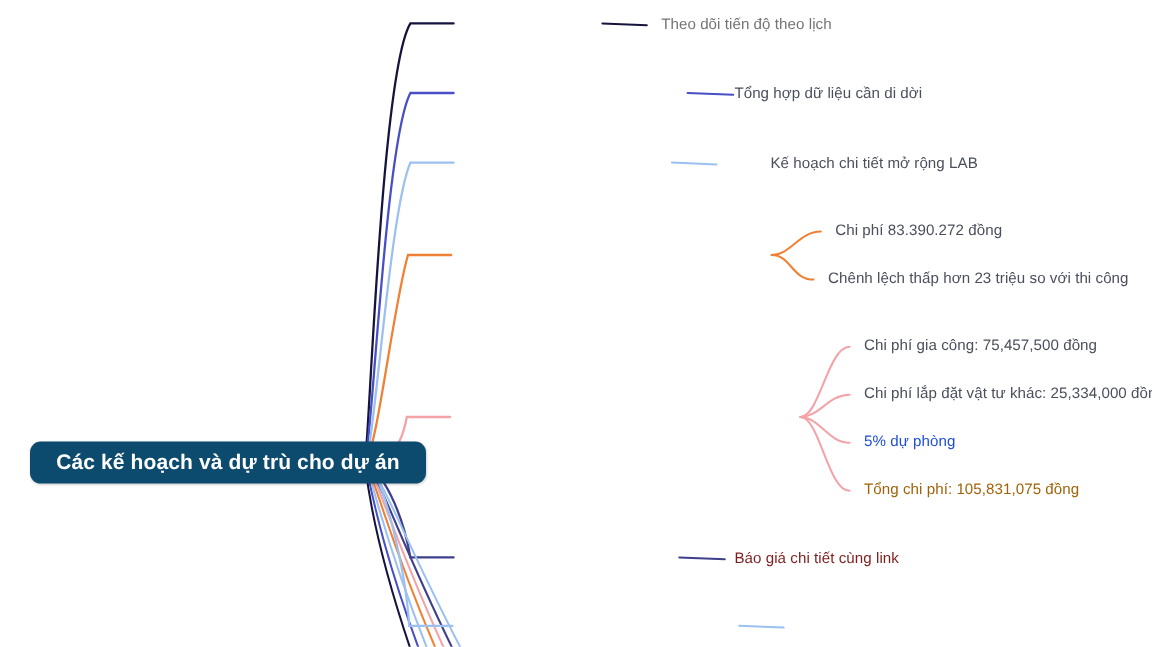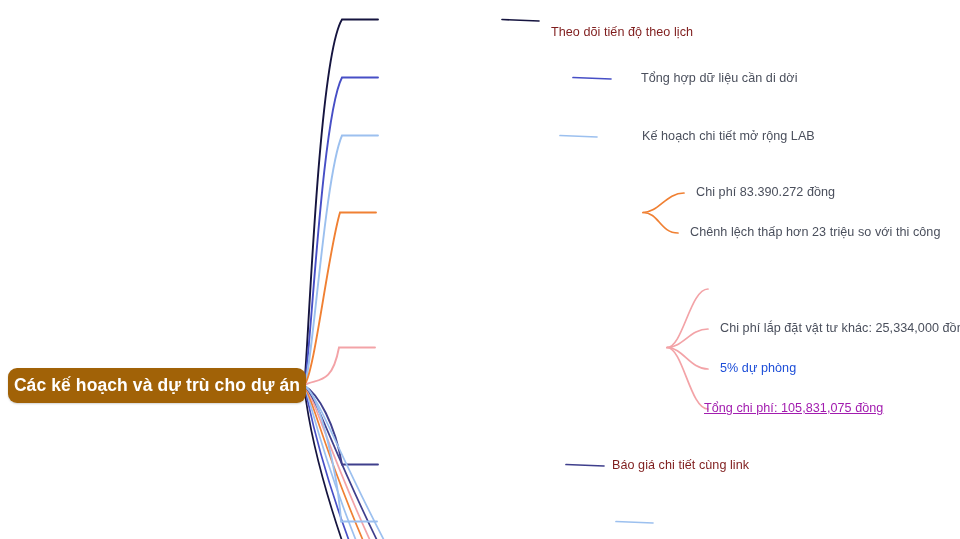--- a/index.html
+++ b/index.html
@@ -81,23 +81,24 @@
       <path d="M 560 135.5 L 597 137" stroke="#9cc0ef" stroke-width="1.7" fill="none" stroke-linecap="round"></path>
       <path d="M 643 212.5 C 659 212.5, 666 193, 684 193" stroke="#f08033" stroke-width="1.7" fill="none" stroke-linecap="round"></path>
       <path d="M 643 212.5 C 659 212.5, 660 233, 678 233" stroke="#f08033" stroke-width="1.7" fill="none" stroke-linecap="round"></path>
       <path d="M 667 347.5 C 683 347.5, 690 289, 708 289" stroke="#f3a3a7" stroke-width="1.7" fill="none" stroke-linecap="round"></path>
       <path d="M 667 347.5 C 683 347.5, 690 329, 708 329" stroke="#f3a3a7" stroke-width="1.7" fill="none" stroke-linecap="round"></path>
       <path d="M 667 347.5 C 683 347.5, 690 369, 708 369" stroke="#f3a3a7" stroke-width="1.7" fill="none" stroke-linecap="round"></path>
       <path d="M 667 347.5 C 683 347.5, 690 409, 708 409" stroke="#f3a3a7" stroke-width="1.7" fill="none" stroke-linecap="round"></path>
       <path d="M 566 464.5 L 604 466" stroke="#3f3f8c" stroke-width="1.7" fill="none" stroke-linecap="round"></path>
       <path d="M 616 521.5 L 653 523" stroke="#9cc0ef" stroke-width="1.7" fill="none" stroke-linecap="round"></path>
     </svg>
-<div class="node root-node" style="left: 8px; top: 368px; width: 298px; height: 35px; background: #a16207; color: rgb(255, 255, 255);">Các kế hoạch và dự trù cho dự án</div>
-    <div class="leaf-label" style="left: 551px; top: 13px; color: #7f1d1d; margin-top: 12px;">Theo dõi tiến độ theo lịch</div>
-    <div class="leaf-label" style="left: 641px; top: 71px; color: rgb(74, 79, 92);">Tổng hợp dữ liệu cần di dời</div>
+<div class="node root-node" style="left: 25px; top: 368px; width: 330px; height: 35px; background: #0c4a6e; color: rgb(255, 255, 255);">Các kế hoạch và dự trù cho dự án</div>
+    <div class="leaf-label" style="left: 551px; top: 13px; color: #737373;">Theo dõi tiến độ theo lịch</div>
+    <div class="leaf-label" style="left: 612px; top: 71px; color: rgb(74, 79, 92);">Tổng hợp dữ liệu cần di dời</div>
     <div class="leaf-label" style="left: 609px; top: 129px; color: rgb(74, 79, 92); margin-left: 33px;">Kế hoạch chi tiết mở rộng LAB</div>
     <div class="leaf-label" style="left: 696px; top: 185px; color: rgb(74, 79, 92);">Chi phí 83.390.272 đồng</div>
     <div class="leaf-label" style="left: 690px; top: 225px; color: rgb(74, 79, 92); text-align: right;">Chênh lệch thấp hơn 23 triệu so với thi công</div>
+    <div class="leaf-label" style="left: 720px; top: 281px; color: rgb(74, 79, 92);">Chi phí gia công: 75,457,500 đồng</div>
     <div class="leaf-label" style="left: 720px; top: 321px; color: rgb(74, 79, 92);">Chi phí lắp đặt vật tư khác: 25,334,000 đồng</div>
     <div class="leaf-label" style="left: 720px; top: 361px; color: #1d4ed8;">5% dự phòng</div>
-    <div class="leaf-label" style="left: 704px; top: 401px; color: #a21caf; text-decoration: underline;">Tổng chi phí: 105,831,075 đồng</div>
+    <div class="leaf-label" style="left: 720px; top: 401px; color: #a16207;">Tổng chi phí: 105,831,075 đồng</div>
     <div class="leaf-label" style="left: 612px; top: 458px; color: #7f1d1d;">Báo giá chi tiết cùng link</div>
   </div>
 
 </body></html>

